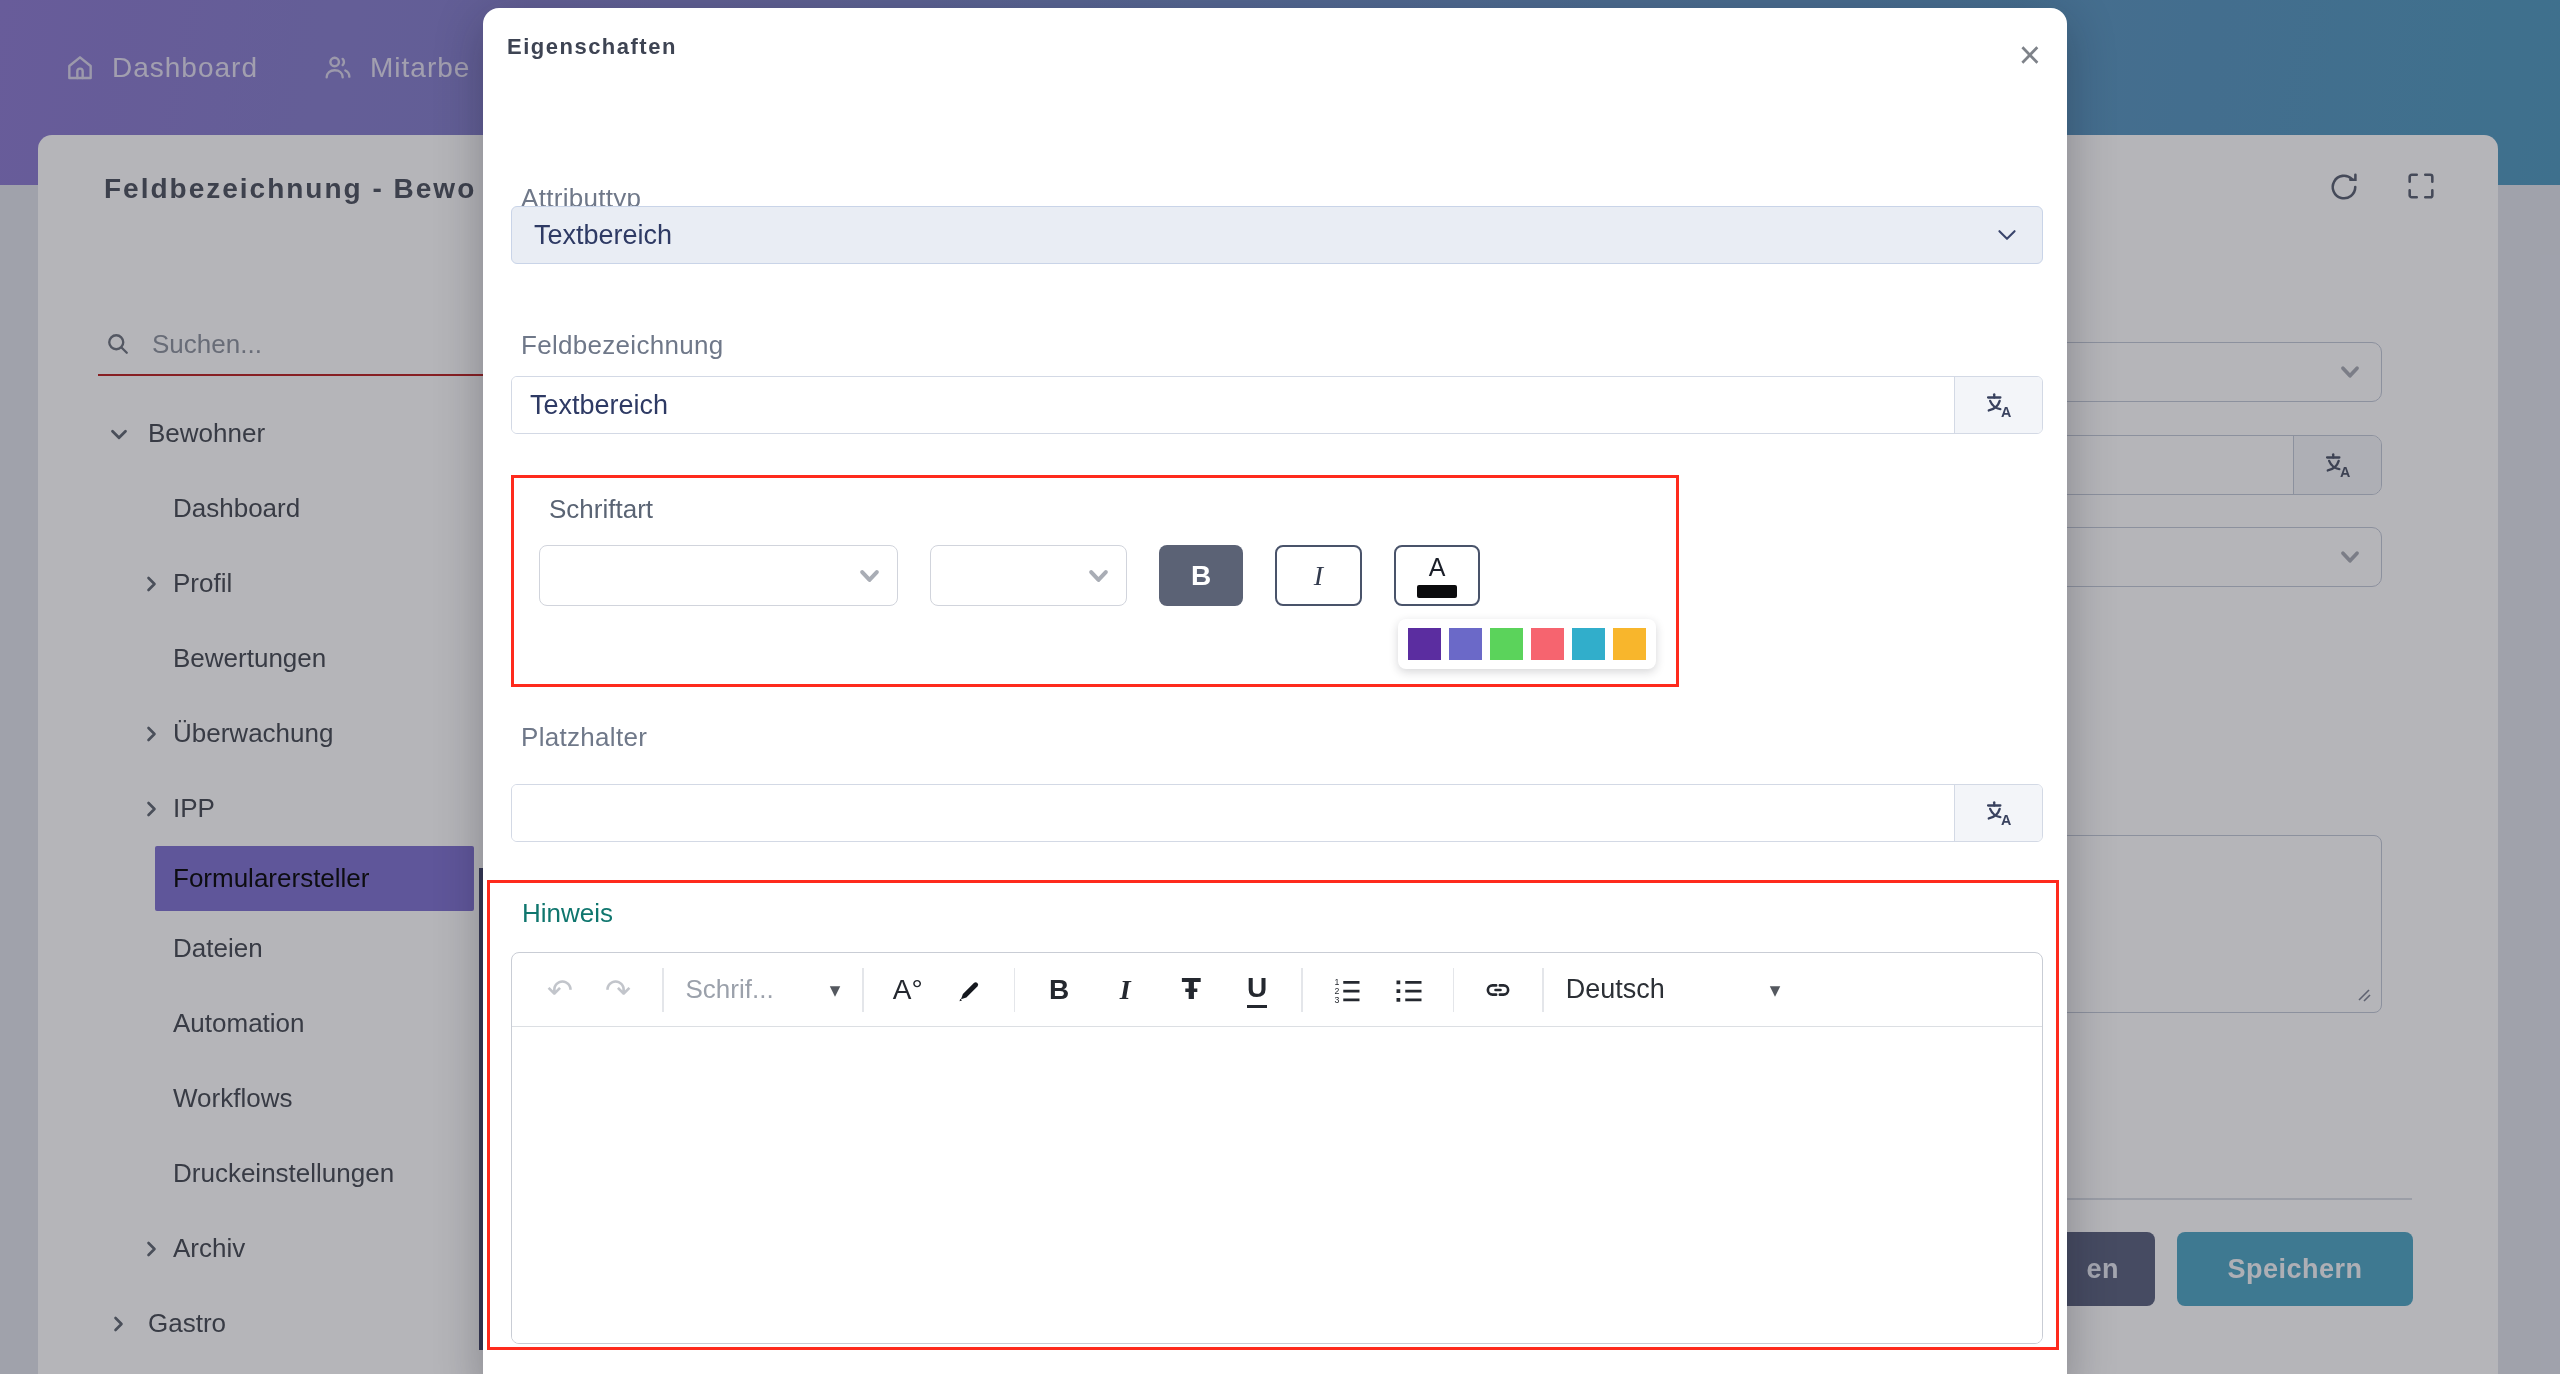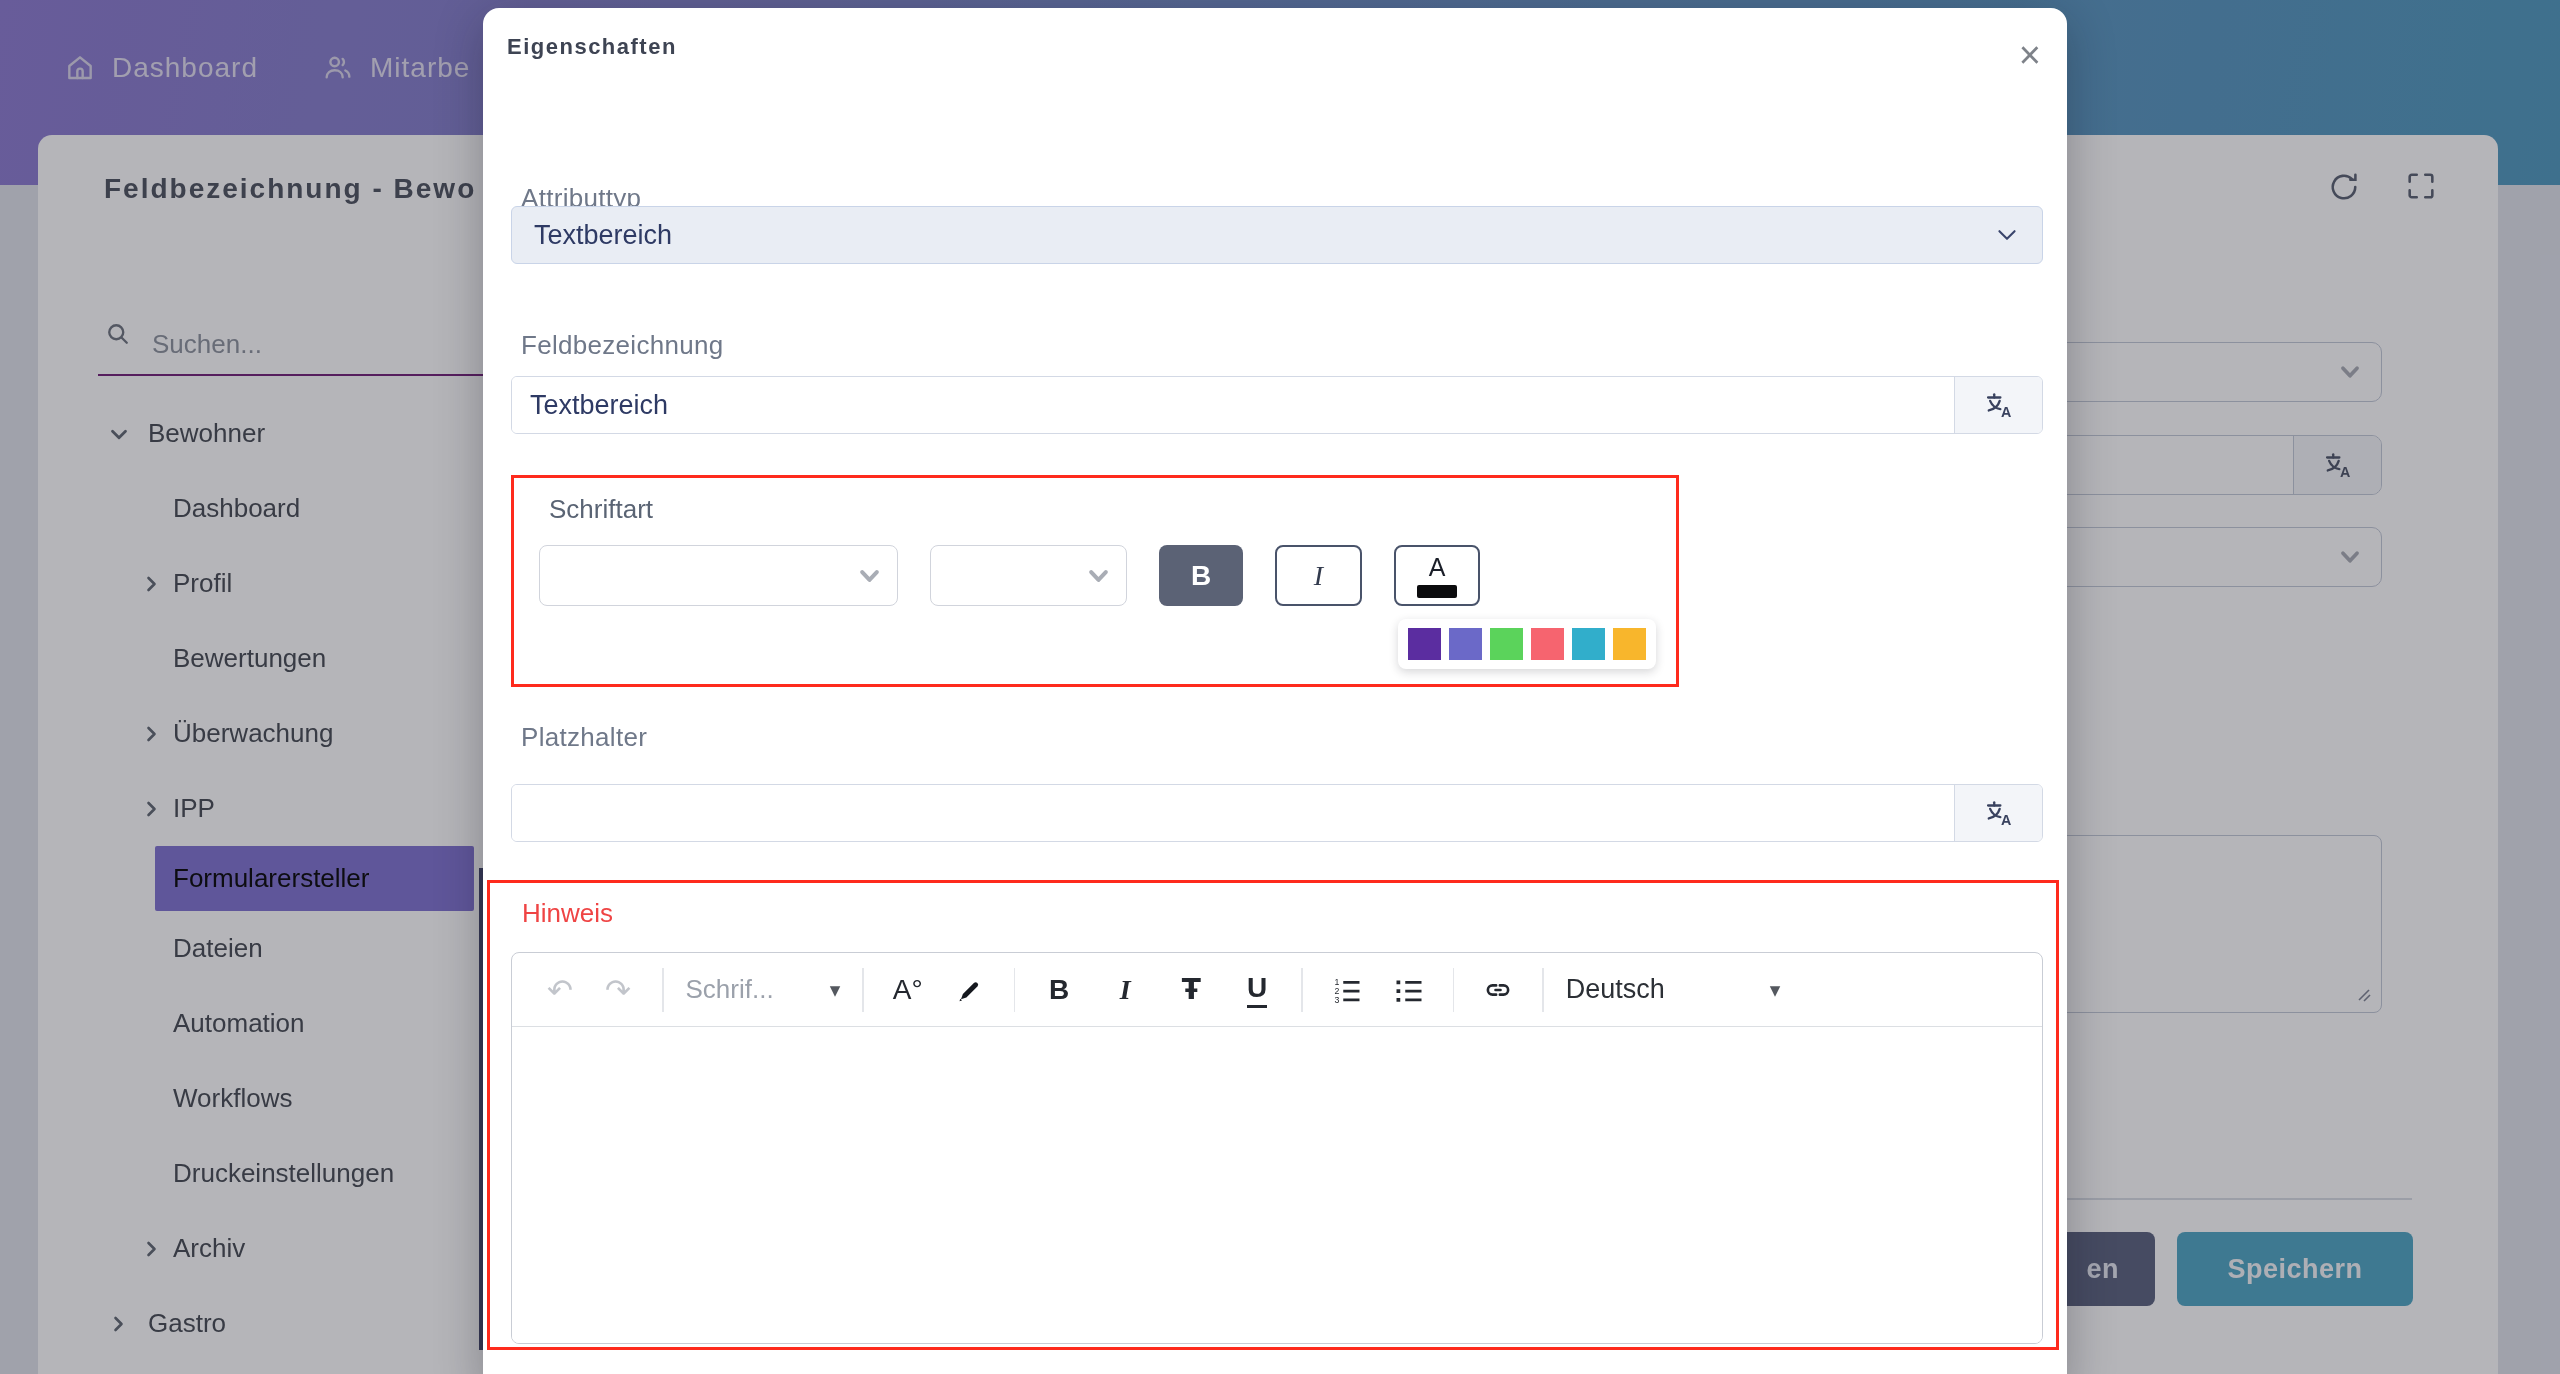--- a/index.html
+++ b/index.html
@@ -13,21 +13,21 @@
     background:#ffffff; border-radius:14px 14px 0 0; }
   .topnav { position:absolute; left:0; top:0; right:0; height:135px; display:flex; align-items:center; padding-left:64px; gap:64px; }
   .nav-item { display:flex; align-items:center; gap:16px; color:#e2def0; font-size:28px; letter-spacing:1px; cursor:pointer; }
   .nav-item svg { stroke:#d9d5ea; }
 
   .page-title { position:absolute; left:66px; top:38px; font-size:28px; font-weight:700; letter-spacing:2px; color:#4a4f5c; }
   .hdr-icons { position:absolute; right:60px; top:34px; display:flex; gap:42px; color:#565d6e; }
 
   
   .sidebar { position:absolute; left:60px; top:185px; width:386px; }
-  .search-row { display:flex; gap:20px; height:56px; border-bottom:2px solid #701a75; padding:0 6px 6px 6px; }
+  .search-row { display:flex; align-items:center; gap:20px; height:56px; border-bottom:2px solid #b91c1c; padding:0 6px 6px 6px; }
   .search-row input { border:none; outline:none; background:transparent; font-size:26px; color:#565c66; width:280px; font-family:inherit; }
   .search-row input::placeholder { color:#8b919c; }
   .tree { margin-top:20px; }
   .srow { height:75px; display:flex; align-items:center; font-size:26px; color:#42474f; cursor:pointer; }
   .srow .chev { width:34px; display:flex; align-items:center; color:#5d6470; }
   .srow.lvl0 { padding-left:8px; } .srow.lvl0 .slabel { margin-left:8px; }
   .srow.lvl1 { padding-left:41px; } .srow.lvl1 .slabel { margin-left:0px; }
   .srow.lvl1.noch { padding-left:75px; }
   .srow.sel { margin-left:57px; margin-right:10px; padding-left:18px; height:65px; background:#7d6fd1; border-radius:2px; color:#000000; }
 
@@ -67,21 +67,21 @@
   .sf-btn { height:61px; border-radius:8px; display:flex; flex-direction:column; align-items:center; justify-content:center; font-size:28px; cursor:pointer; background:#fff; border:2px solid #49536a; color:#323a4d; font-family:inherit; }
   .sf-b { width:84px; background:#5b6275; border:none; color:#fff; font-weight:700; }
   .sf-i { width:87px; font-family:"Liberation Serif","DejaVu Serif",serif; font-style:italic; }
   .sf-a { width:86px; font-size:25px; color:#1a1e28; }
   .sf-a .bar { width:40px; height:13px; background:#0b0b0d; border-radius:2px; margin-top:3px; }
   .palette { position:absolute; left:884px; top:141px; width:258px; height:50px; background:#fff; border-radius:8px;
     box-shadow:0 3px 10px rgba(30,30,40,.18); display:flex; align-items:center; gap:8px; padding:0 10px; }
   .swatch { width:33px; height:32px; cursor:pointer; }
 
   .rb2 { left:4px; top:872px; width:1572px; height:470px; }
-  .rb2-label { position:absolute; left:32px; top:15px; font-size:26px; color:#ef4444; }
+  .rb2-label { position:absolute; left:32px; top:15px; font-size:26px; color:#0f766e; }
   .editor { position:absolute; left:21px; top:69px; width:1532px; height:392px; border:1.5px solid #c9cdd5; border-radius:8px; overflow:hidden; background:#fff; }
   .toolbar { height:74px; border-bottom:1.5px solid #dcdfe3; display:flex; align-items:center; padding:0 26px; }
   .tb-sep { width:1.5px; height:44px; background:#e4e6ea; margin:0 22px; }
   .tb-ico { display:flex; align-items:center; justify-content:center; min-width:44px; height:50px; border:none; background:none; cursor:pointer; font-size:28px; color:#24282f; font-family:inherit; }
   .tb-muted { color:#c2c5cb; font-family:"DejaVu Sans",sans-serif; font-size:31px; }
   .tb-font { display:flex; align-items:center; gap:56px; cursor:pointer; }
   .tb-font .fname { font-size:26px; color:#9ba1ab; }
   .tb-caret { font-family:"DejaVu Sans",sans-serif; font-size:21px; color:#54585f; }
   .tb-b { font-weight:700; }
   .tb-it { font-family:"Liberation Serif","DejaVu Serif",serif; font-style:italic; font-weight:700; }

